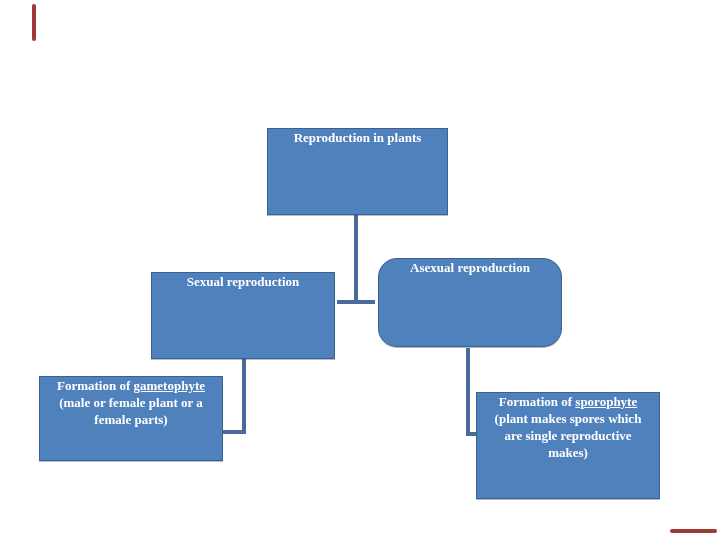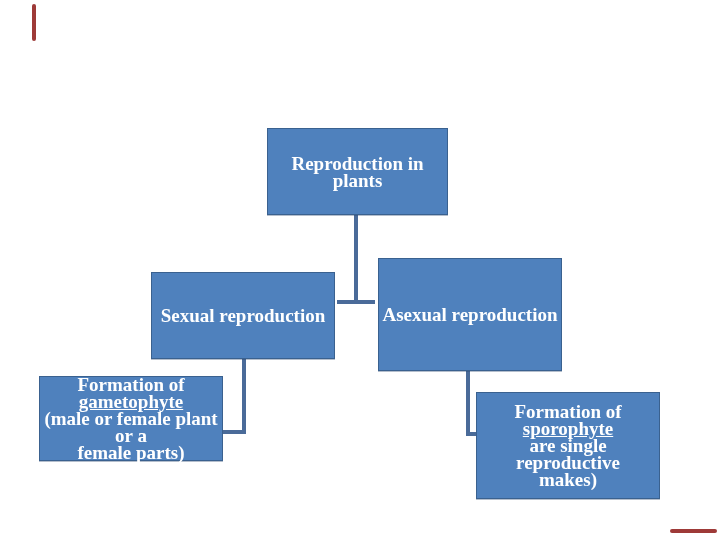--- a/index.html
+++ b/index.html
@@ -16,42 +16,41 @@
     font-family: "Liberation Serif", "DejaVu Serif", serif;
   }
   .node {
     position: absolute;
     background: var(--box-fill, #4f81bd);
     border: 1px solid var(--box-border, #3a618f);
     box-sizing: border-box;
     color: var(--text-color, #ffffff);
     font-weight: bold;
     display: flex;
-    align-items: center;
     justify-content: center;
     text-align: center;
-    font-size: 19px;
+    font-size: 13px;
     line-height: 17px;
     box-shadow: 0 1px 0 rgba(40,70,110,0.35);
   }
   .node .node-text { width: 100%; padding: 0 2px; }
   .kw { text-decoration: underline; }
   .connector {
     position: absolute;
     background: var(--connector-color, #4a6b99);
   }
   .accent-bar {
     position: absolute;
     background: var(--accent-color, #9e3a38);
     border-radius: 2px;
   }
   
   .node-root       { left: 267px; top: 128px; width: 181px; height: 87px; }
   .node-sexual     { left: 151px; top: 259px; width: 184px; height: 87px; margin-top: 13px; }
-  .node-asexual    { left: 378px; top: 258px; width: 184px; height: 113px; }
+  .node-asexual    { left: 378px; top: 258px; width: 184px; height: 89px; border-radius: 19px; }
   .node-gameto     { left: 39px;  top: 376px; width: 184px; height: 85px; }
   .node-sporo      { left: 476px; top: 392px; width: 184px; height: 107px; }
   
   .conn-root-v     { left: 354px; top: 215px; width: 4px;  height: 87px; }
   .conn-crossbar   { left: 337px; top: 300px; width: 38px; height: 4px; }
   .conn-left-v     { left: 242px; top: 348px; width: 4px;  height: 86px; }
   .conn-left-h     { left: 223px; top: 430px; width: 23px; height: 4px; }
   .conn-right-v    { left: 466px; top: 348px; width: 4px;  height: 88px; }
   .conn-right-h    { left: 466px; top: 432px; width: 30px; height: 4px; }
   
@@ -88,18 +87,19 @@
     <div class="node-text">
       <div><span>Formation of </span><span class="kw">gametophyte</span></div>
       <div>(male or female plant or a</div>
       <div>female parts)</div>
     </div>
   </div>
 
   <div class="node node-sporo">
     <div class="node-text">
       <div><span>Formation of </span><span class="kw">sporophyte</span></div>
+      <div>(plant makes spores which</div>
       <div>are single reproductive</div>
       <div>makes)</div>
     </div>
   </div>
 
 </div>
 
 </body></html>

